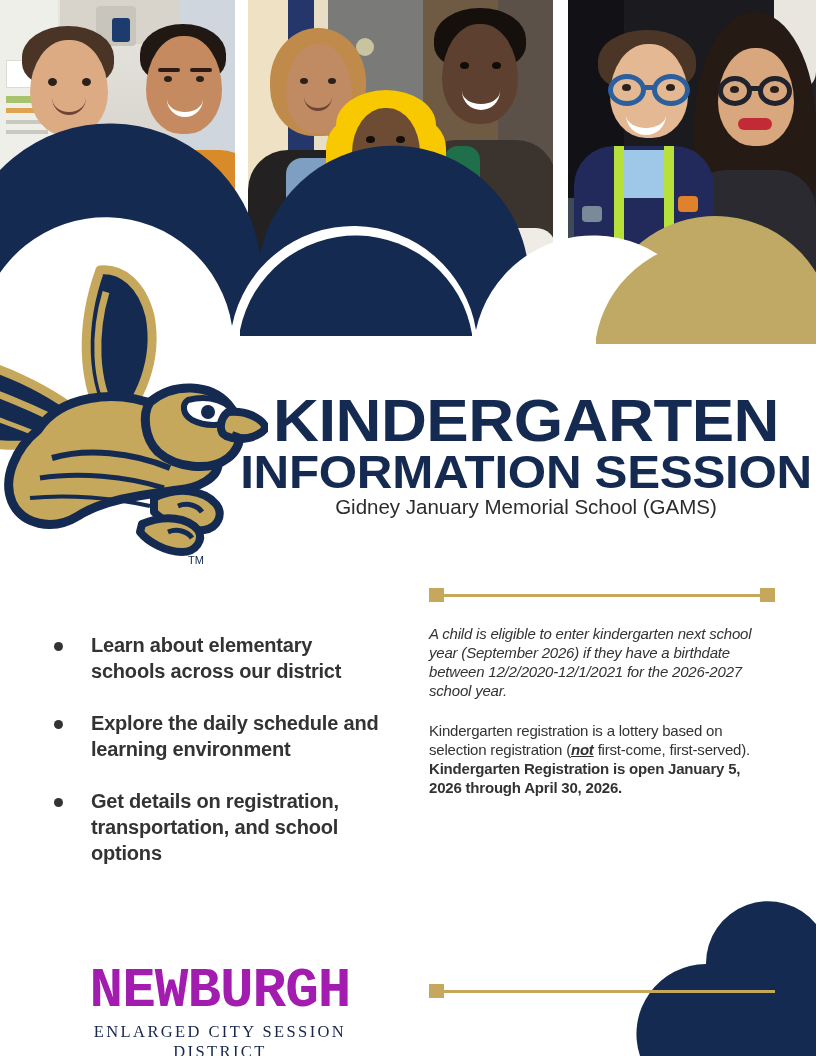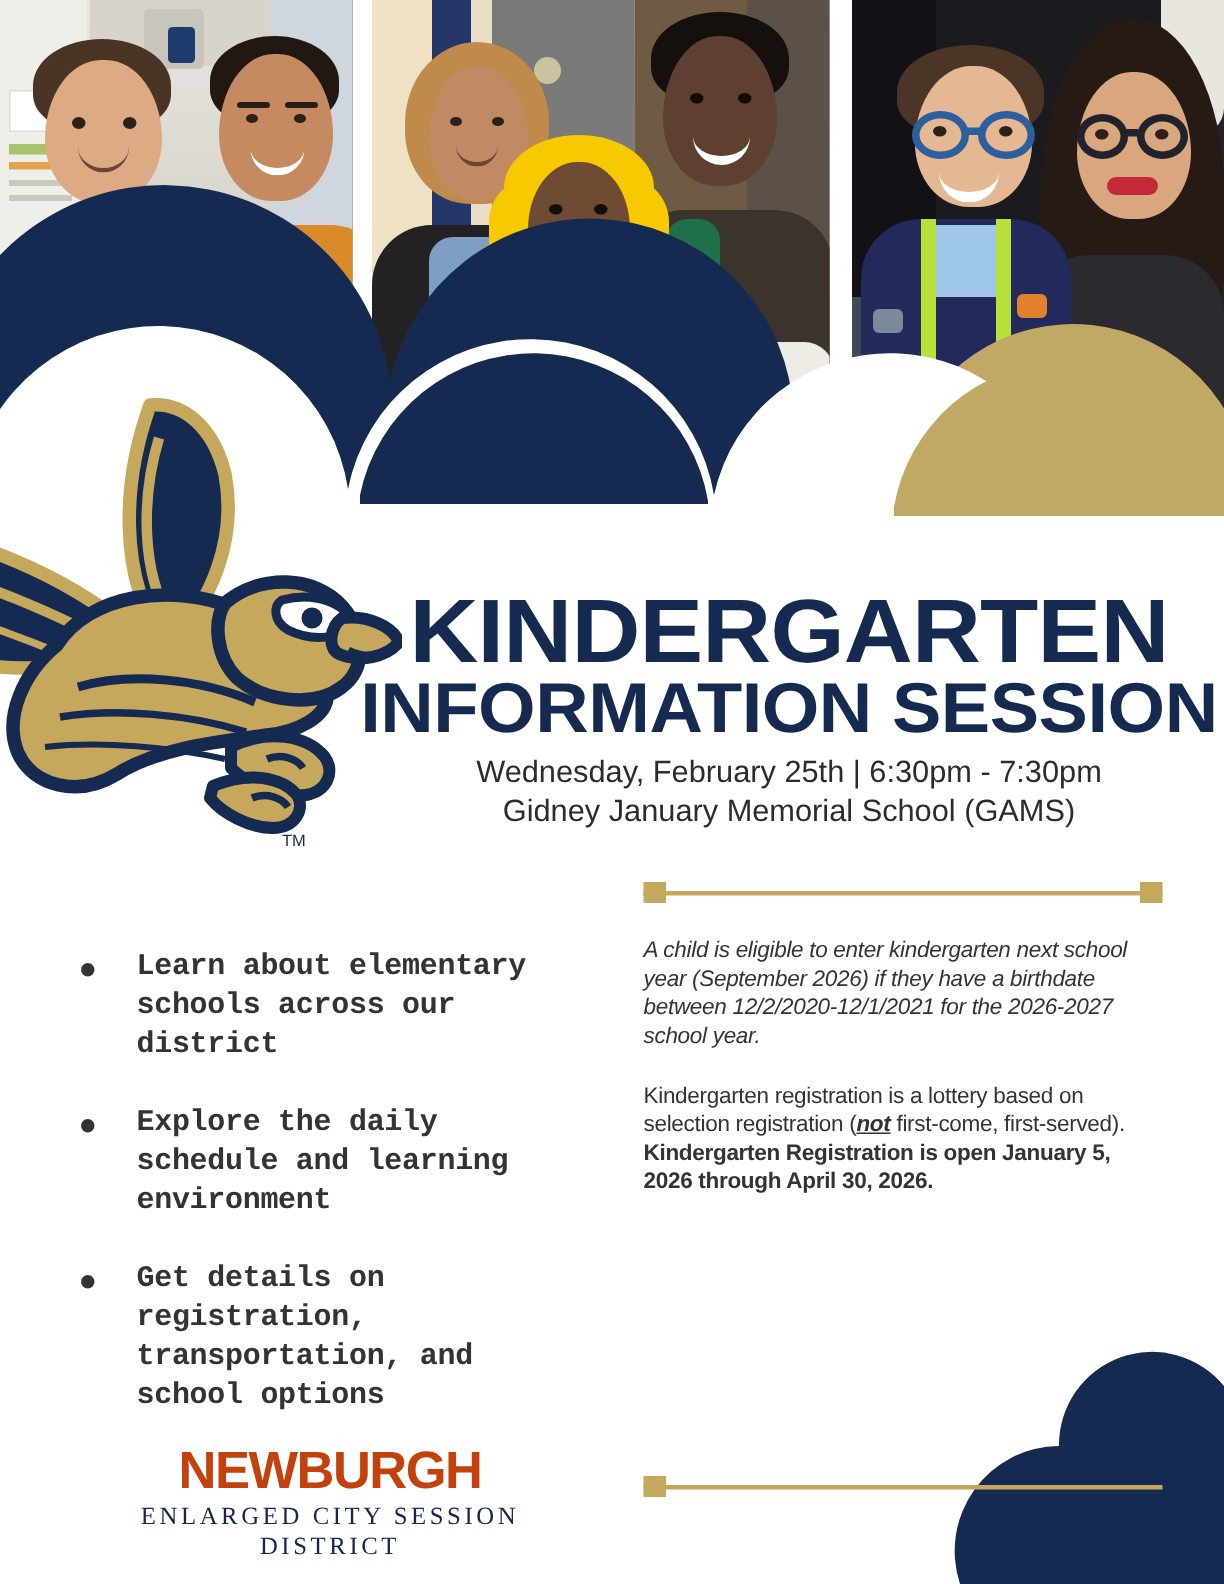--- a/index.html
+++ b/index.html
@@ -86,43 +86,43 @@
   }
   .joinus span{
     color:#142a50;
     font-weight:bold;
     font-size:21px;
     letter-spacing:-0.3px;
     transform:scaleX(1.02);
     display:inline-block;
   }
   .bullets{margin-top:20px;}
-  .bullet{display:flex;margin-bottom:26px;font-family:Liberation Mono, monospace;}
+  .bullet{display:flex;margin-bottom:26px;}
   .dot{
     flex:0 0 auto;
     width:9px;height:9px;border-radius:50%;
     background:#333333;
     margin:10px 28px 0 13px;
   }
   .btext{
     font-size:20px;
     font-weight:bold;
     line-height:1.30;
     color:#333333;
     letter-spacing:-0.2px;
   }
 
   
   .logo{position:absolute;left:52px;top:963px;width:336px;text-align:center;}
   .logo-main{
-    font-family:Liberation Sans, sans-serif;
+    font-family:Liberation Mono, monospace;
     font-weight:bold;
-    font-size:35px;
+    font-size:56px;
     line-height:1;
-    color:#c2410c;
+    color:#a21caf;
     letter-spacing:-1px;
   }
   .logo-sub{
     font-family:"Liberation Serif",serif;
     font-size:16.5px;
     letter-spacing:2.4px;
     color:#16264d;
     margin-top:3px;
   }
 
@@ -355,21 +355,20 @@
                C184 290 166 280 158 270 Z" fill="#c5a85c" stroke="#142a50" stroke-width="8" stroke-linejoin="round"></path>
       <path d="M196 244 C206 240 216 244 220 250" fill="none" stroke="#142a50" stroke-width="5"></path>
       <path d="M186 270 C196 266 206 270 210 276" fill="none" stroke="#142a50" stroke-width="5"></path>
     </g>
     <text x="206" y="302" font-family="Liberation Sans, sans-serif" font-size="11" fill="#142a50">TM</text>
   </svg>
 
   <div class="title-wrap">
     <div class="title1">KINDERGARTEN</div>
     <div class="title2">INFORMATION SESSION</div>
-    <div class="subtitle">Wednesday, February 25th  |  6:30pm - 7:30pm</div>
     <div class="subtitle" style="margin-top:0;">Gidney January Memorial School (GAMS)</div>
   </div>
 
   <div class="left-col">
     <div class="bullets">
       <div class="bullet">
         <div class="dot"></div>
         <div class="btext">Learn about elementary schools across our district</div>
       </div>
       <div class="bullet">

